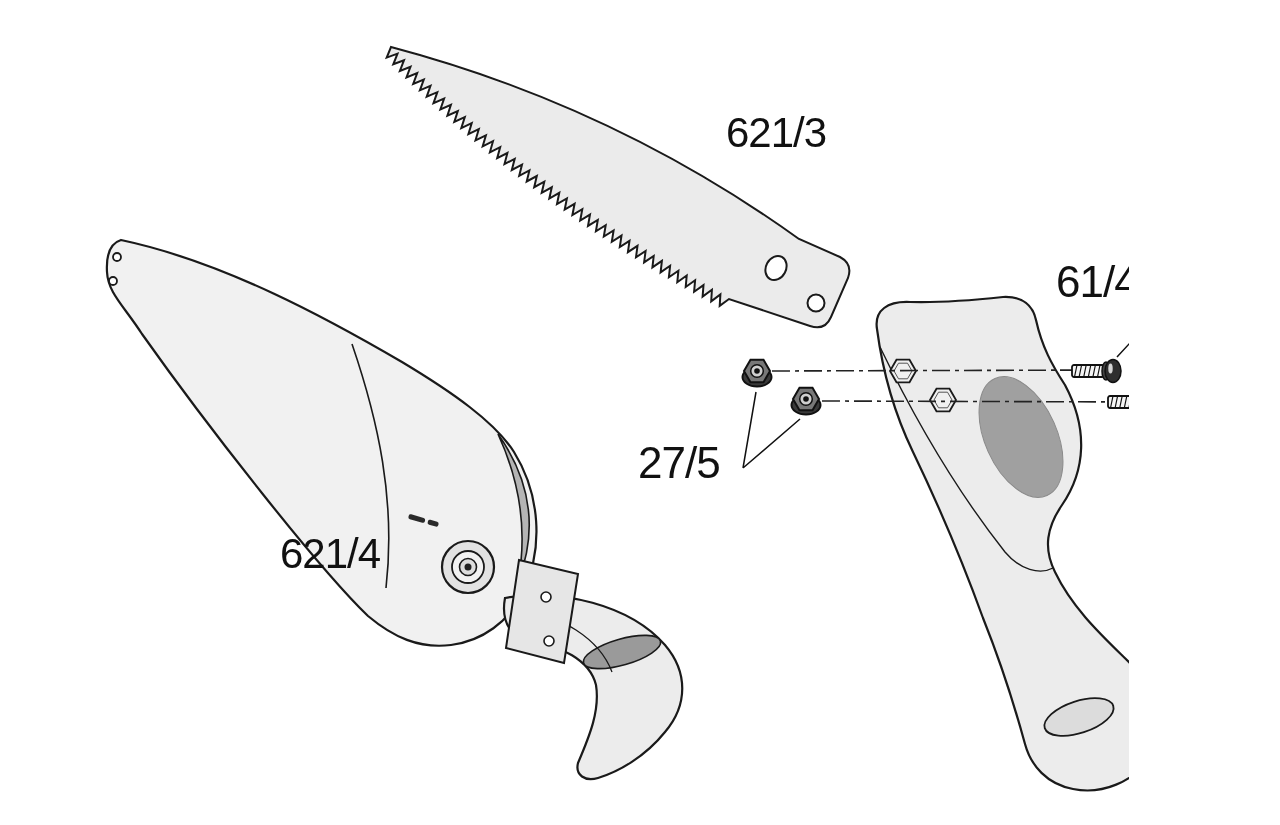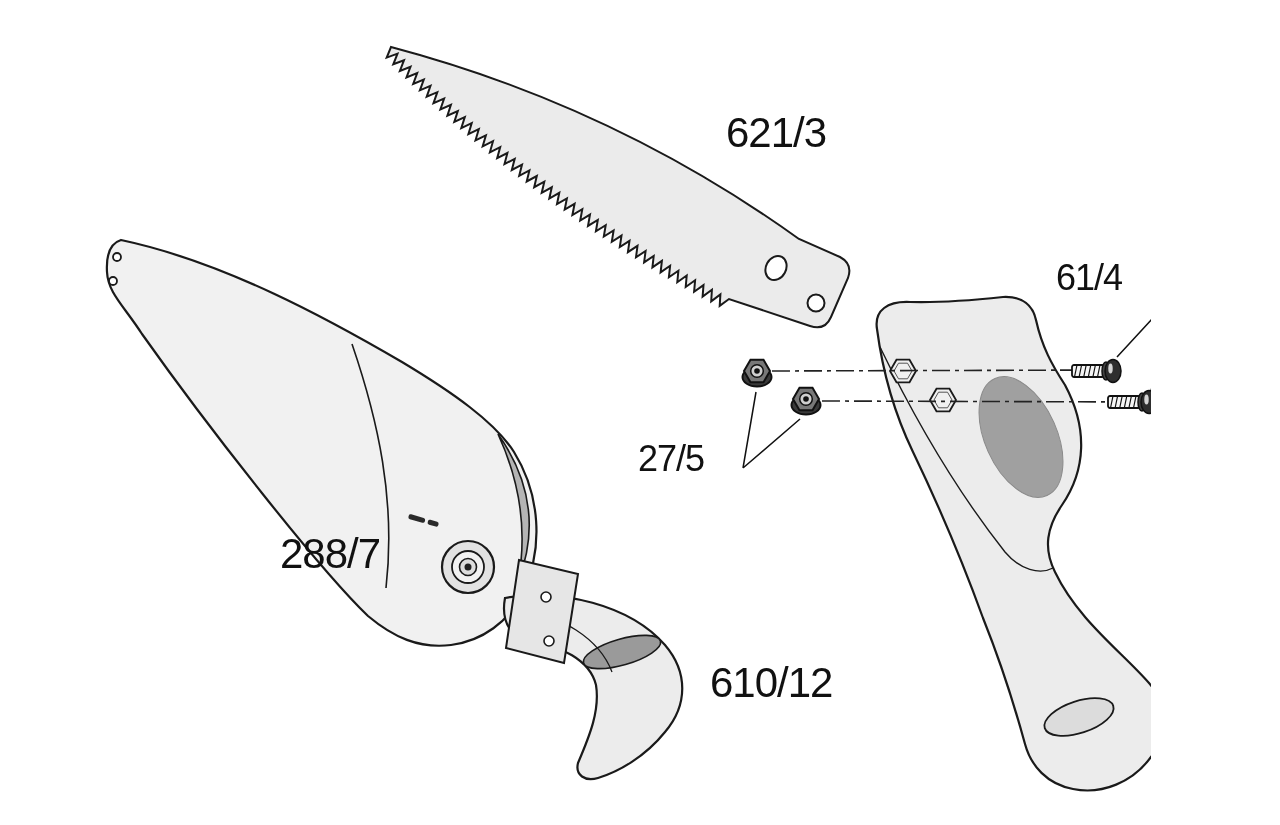--- a/index.html
+++ b/index.html
@@ -1,25 +1,25 @@
 <!DOCTYPE html>
 <html><head>
 <meta charset="utf-8">
 <style>
   html,body{margin:0;padding:0;background:#fff;}
   #stage{
     position:relative;width:1129px;height:825px;background:#ffffff;
-    overflow:hidden;font-family:"Liberation Sans",sans-serif;padding-left:22px;
+    overflow:hidden;font-family:"Liberation Sans",sans-serif;
   }
   #art{position:absolute;left:0;top:0;}
   .part-label{
     position:absolute;color:#111;font-size:42px;line-height:1;
     letter-spacing:-1px;white-space:nowrap;user-select:none;
   }
-  .part-label.small{font-size:36px;}
+  .part-label.small{font-size:44px;}
   #label-blade   {left:726px;top:112px;}
   #label-screws  {left:1056px;top:260px;}
   #label-nuts    {left:638px;top:441px;}
   #label-scabbard{left:280px;top:533px;}
   #label-clip    {left:710px;top:662px;}
 </style>
 </head>
 <body>
 
 <div id="stage">
@@ -131,15 +131,14 @@
     <use href="#screw-shape" transform="translate(1072 371)"></use>
     <use href="#screw-shape" transform="translate(1108 402)"></use>
 
     <path d="M 1177 292 L 1117 357 M 1177 292 L 1151 391" fill="none" stroke="#111" stroke-width="1.5"></path>
     <path d="M 743 468 L 756 392 M 743 468 L 800 419" fill="none" stroke="#111" stroke-width="1.5"></path>
   </svg>
 
   <div id="label-blade" class="part-label">621/3</div>
   <div id="label-screws" class="part-label small">61/4</div>
   <div id="label-nuts" class="part-label small">27/5</div>
-  <div id="label-scabbard" class="part-label">288/7</div>
-  <div id="label-clip" class="part-label">610/12</div>
+  <div id="label-scabbard" class="part-label">621/4</div>
 </div>
 
 </body></html>

